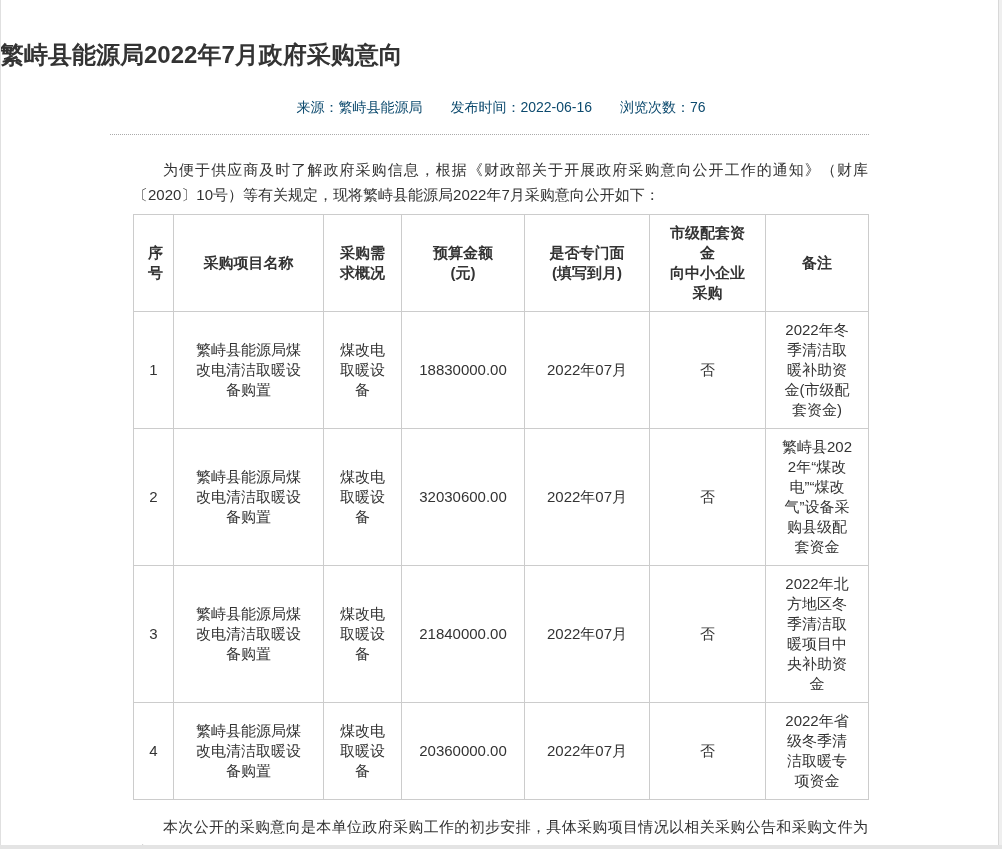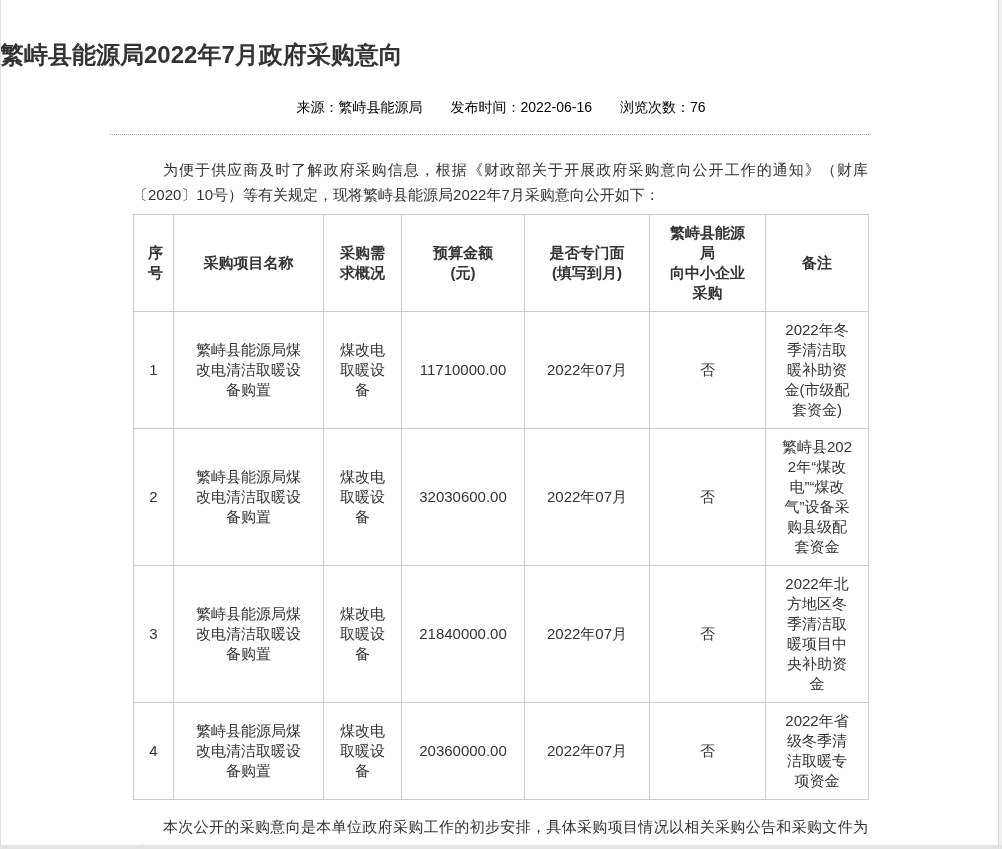--- a/index.html
+++ b/index.html
@@ -36,21 +36,21 @@
     font-size: 24px;
     line-height: 34px;
     font-weight: bold;
     color: #333333;
   }
   .article-meta {
     margin-top: 24px;
     text-align: center;
     font-size: 14px;
     line-height: 22px;
-    color: #000000;
+    color: #0c4a6e;
   }
   .article-meta span {
     display: inline-block;
     margin: 0 12px;
   }
   .dotted-divider {
     margin: 16px 0 0 110px;
     width: 759px;
     height: 0;
     border-top: 1px dotted #aaaaaa;
@@ -132,32 +132,32 @@
       <tr>
         <th>序
 号</th>
         <th>采购项目名称</th>
         <th>采购需
 求概况</th>
         <th>预算金额
 (元)</th>
         <th>是否专门面
 (填写到月)</th>
-        <th>繁峙县能源局
+        <th>市级配套资金
 向中小企业
 采购</th>
         <th>备注</th>
       </tr>
     </thead>
     <tbody>
         <tr>
           <td>1</td>
           <td>繁峙县能源局煤改电清洁取暖设备购置</td>
           <td>煤改电取暖设备</td>
-          <td>11710000.00</td>
+          <td>18830000.00</td>
           <td>2022年07月</td>
           <td>否</td>
           <td>2022年冬季清洁取暖补助资金(市级配套资金)</td>
         </tr>
         <tr>
           <td>2</td>
           <td>繁峙县能源局煤改电清洁取暖设备购置</td>
           <td>煤改电取暖设备</td>
           <td>32030600.00</td>
           <td>2022年07月</td>

